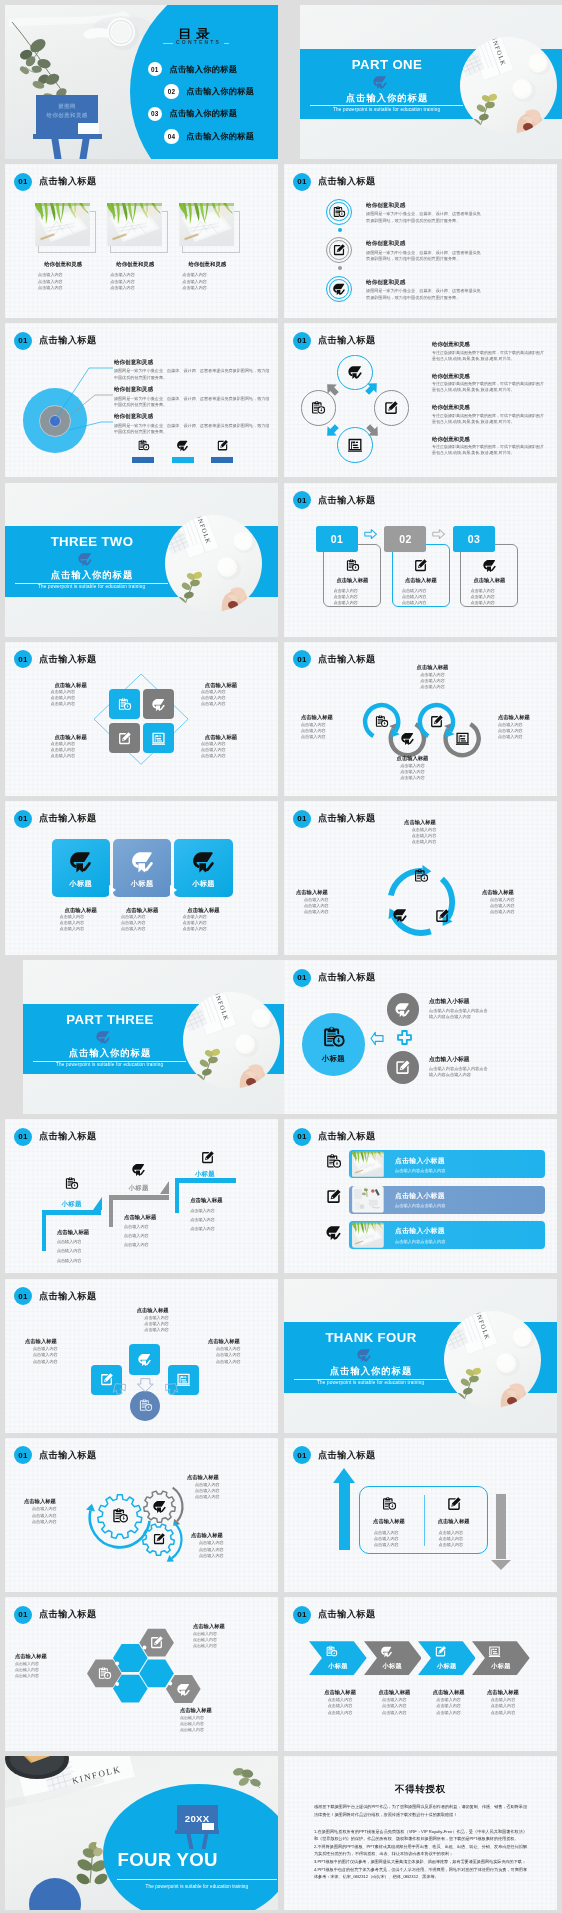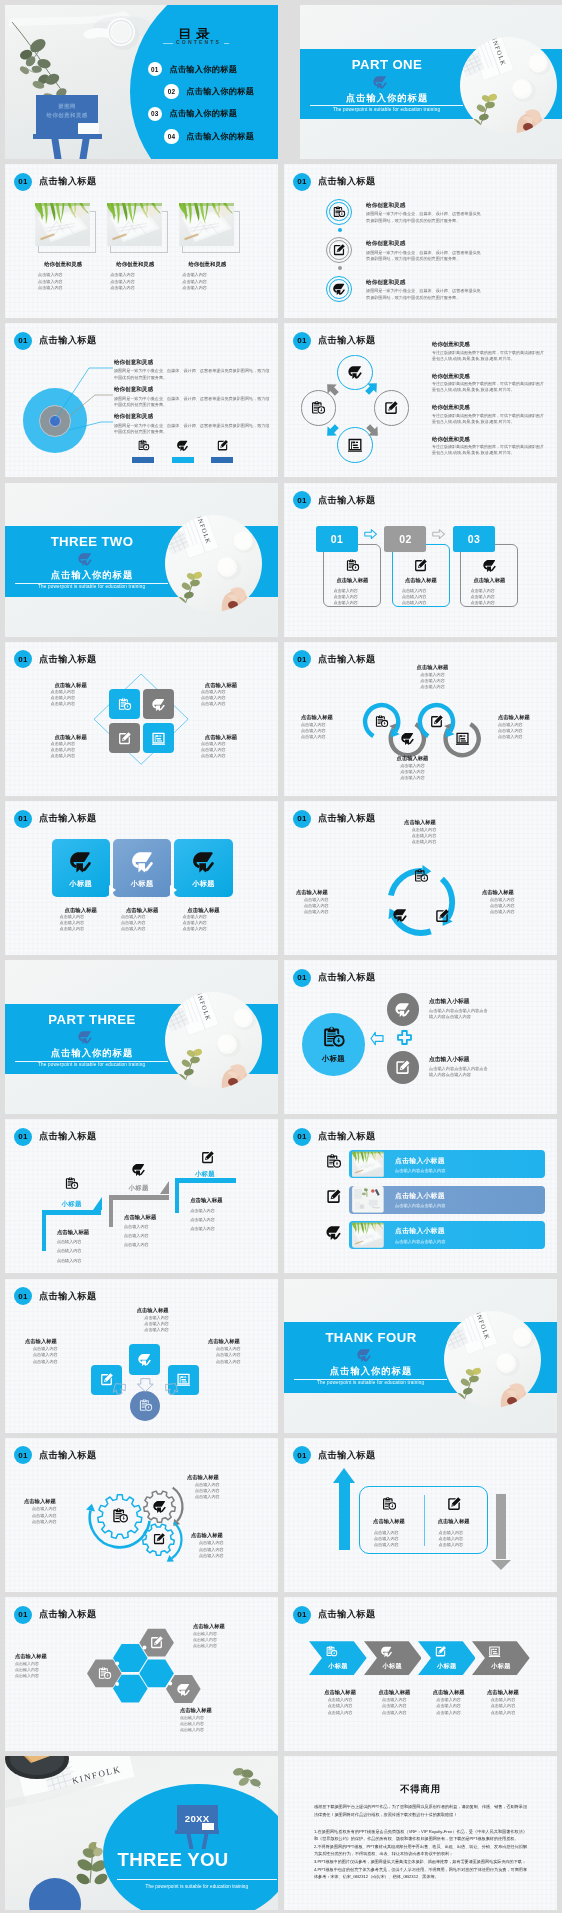--- a/index.html
+++ b/index.html
@@ -1138,21 +1138,21 @@
         <div class="p3">点击输入内容</div>
         <div class="p3">点击输入内容</div>
       </div>
       <div class="c3t" style="left:12px;top:88px">
   <div class="h3">点击输入标题</div>
   <div class="p3">点击输入内容</div>
         <div class="p3">点击输入内容</div>
         <div class="p3">点击输入内容</div>
       </div>
     </div>
-<div class="slide sl12" style="left:5px;top:960.2px">
+<div class="slide sl12" style="left:23px;top:960.2px">
       <div class="grid-bg"></div>
 <div class="photo-bg ph2"></div>
 <div class="part-band"></div>
 <div class="part-circle"><svg width="97" height="97" viewBox="0 0 97 97">
           <defs>
             <linearGradient id="dg" x1=".1" y1="0" x2=".8" y2="1">
               <stop offset="0" stop-color="#f9fafa"></stop>
               <stop offset=".5" stop-color="#f5f6f6"></stop>
               <stop offset="1" stop-color="#eceeee"></stop>
             </linearGradient>
@@ -1958,27 +1958,27 @@
 <div class="ty-dot"></div>
 <div class="ty-easel">
   <div class="ty-board">
           <span>20XX</span>
         </div>
   <div class="ty-card"></div>
   <div class="ty-tray"></div>
         <div class="ty-legL"></div>
         <div class="ty-legR"></div>
 </div>
-<div class="ty-title">THREE YOU</div>
+<div class="ty-title">FOUR YOU</div>
 <div class="ty-rule"></div>
 <div class="ty-tag">The powerpoint is suitable for education training</div>
 </div>
 <div class="slide sl23" style="left:284px;top:1756.2px">
       <div class="grid-bg"></div>
-<div class="cr-t">不得商用</div>
+<div class="cr-t">不得转授权</div>
 <div class="cr-p">感谢您下载摄图网平台上提供的PPT作品，为了您和摄图网以及原创作者的利益，请勿复制、传播、销售，否则将承担法律责任！摄图网将对作品进行维权，按照传播下载次数进行十倍的索取赔偿！</div>
 <div class="cr-list">
         <div class="cr-i">1.在摄图网站授权所有的PPT模板是会员免费版权（VRF：VIP Royalty-Free）作品，受《中华人民共和国著作权法》和《世界版权公约》的保护。作品的所有权、版权和著作权归摄图网所有，您下载的是PPT模板素材的使用授权。</div>
         <div class="cr-i">2.不得将摄图网的PPT模板、PPT素材或其组成部分用于再出售、格贝、出租、出借、转让、分销、发布或您任何拟解为实质性分发的行为，不得转授权、出表、转让本协议或者本协议中的权利；</div>
         <div class="cr-i">3.PPT模板中的图片仅供参考，摄图网提供大量高清立体摄影、插画等推荐，如有需要请至摄图网站实际央白的下载；</div>
         <div class="cr-i">4.PPT模板中包含的创意字体为参考意见，仅供个人学习使用。不得商用，网站不对您的字体使用行为负责，可商用享体参考：宋体、仿宋_GB2312（或仿宋）、楷体_GB2312、黑体等。</div>
       </div>
 </div>
 </div>
 

